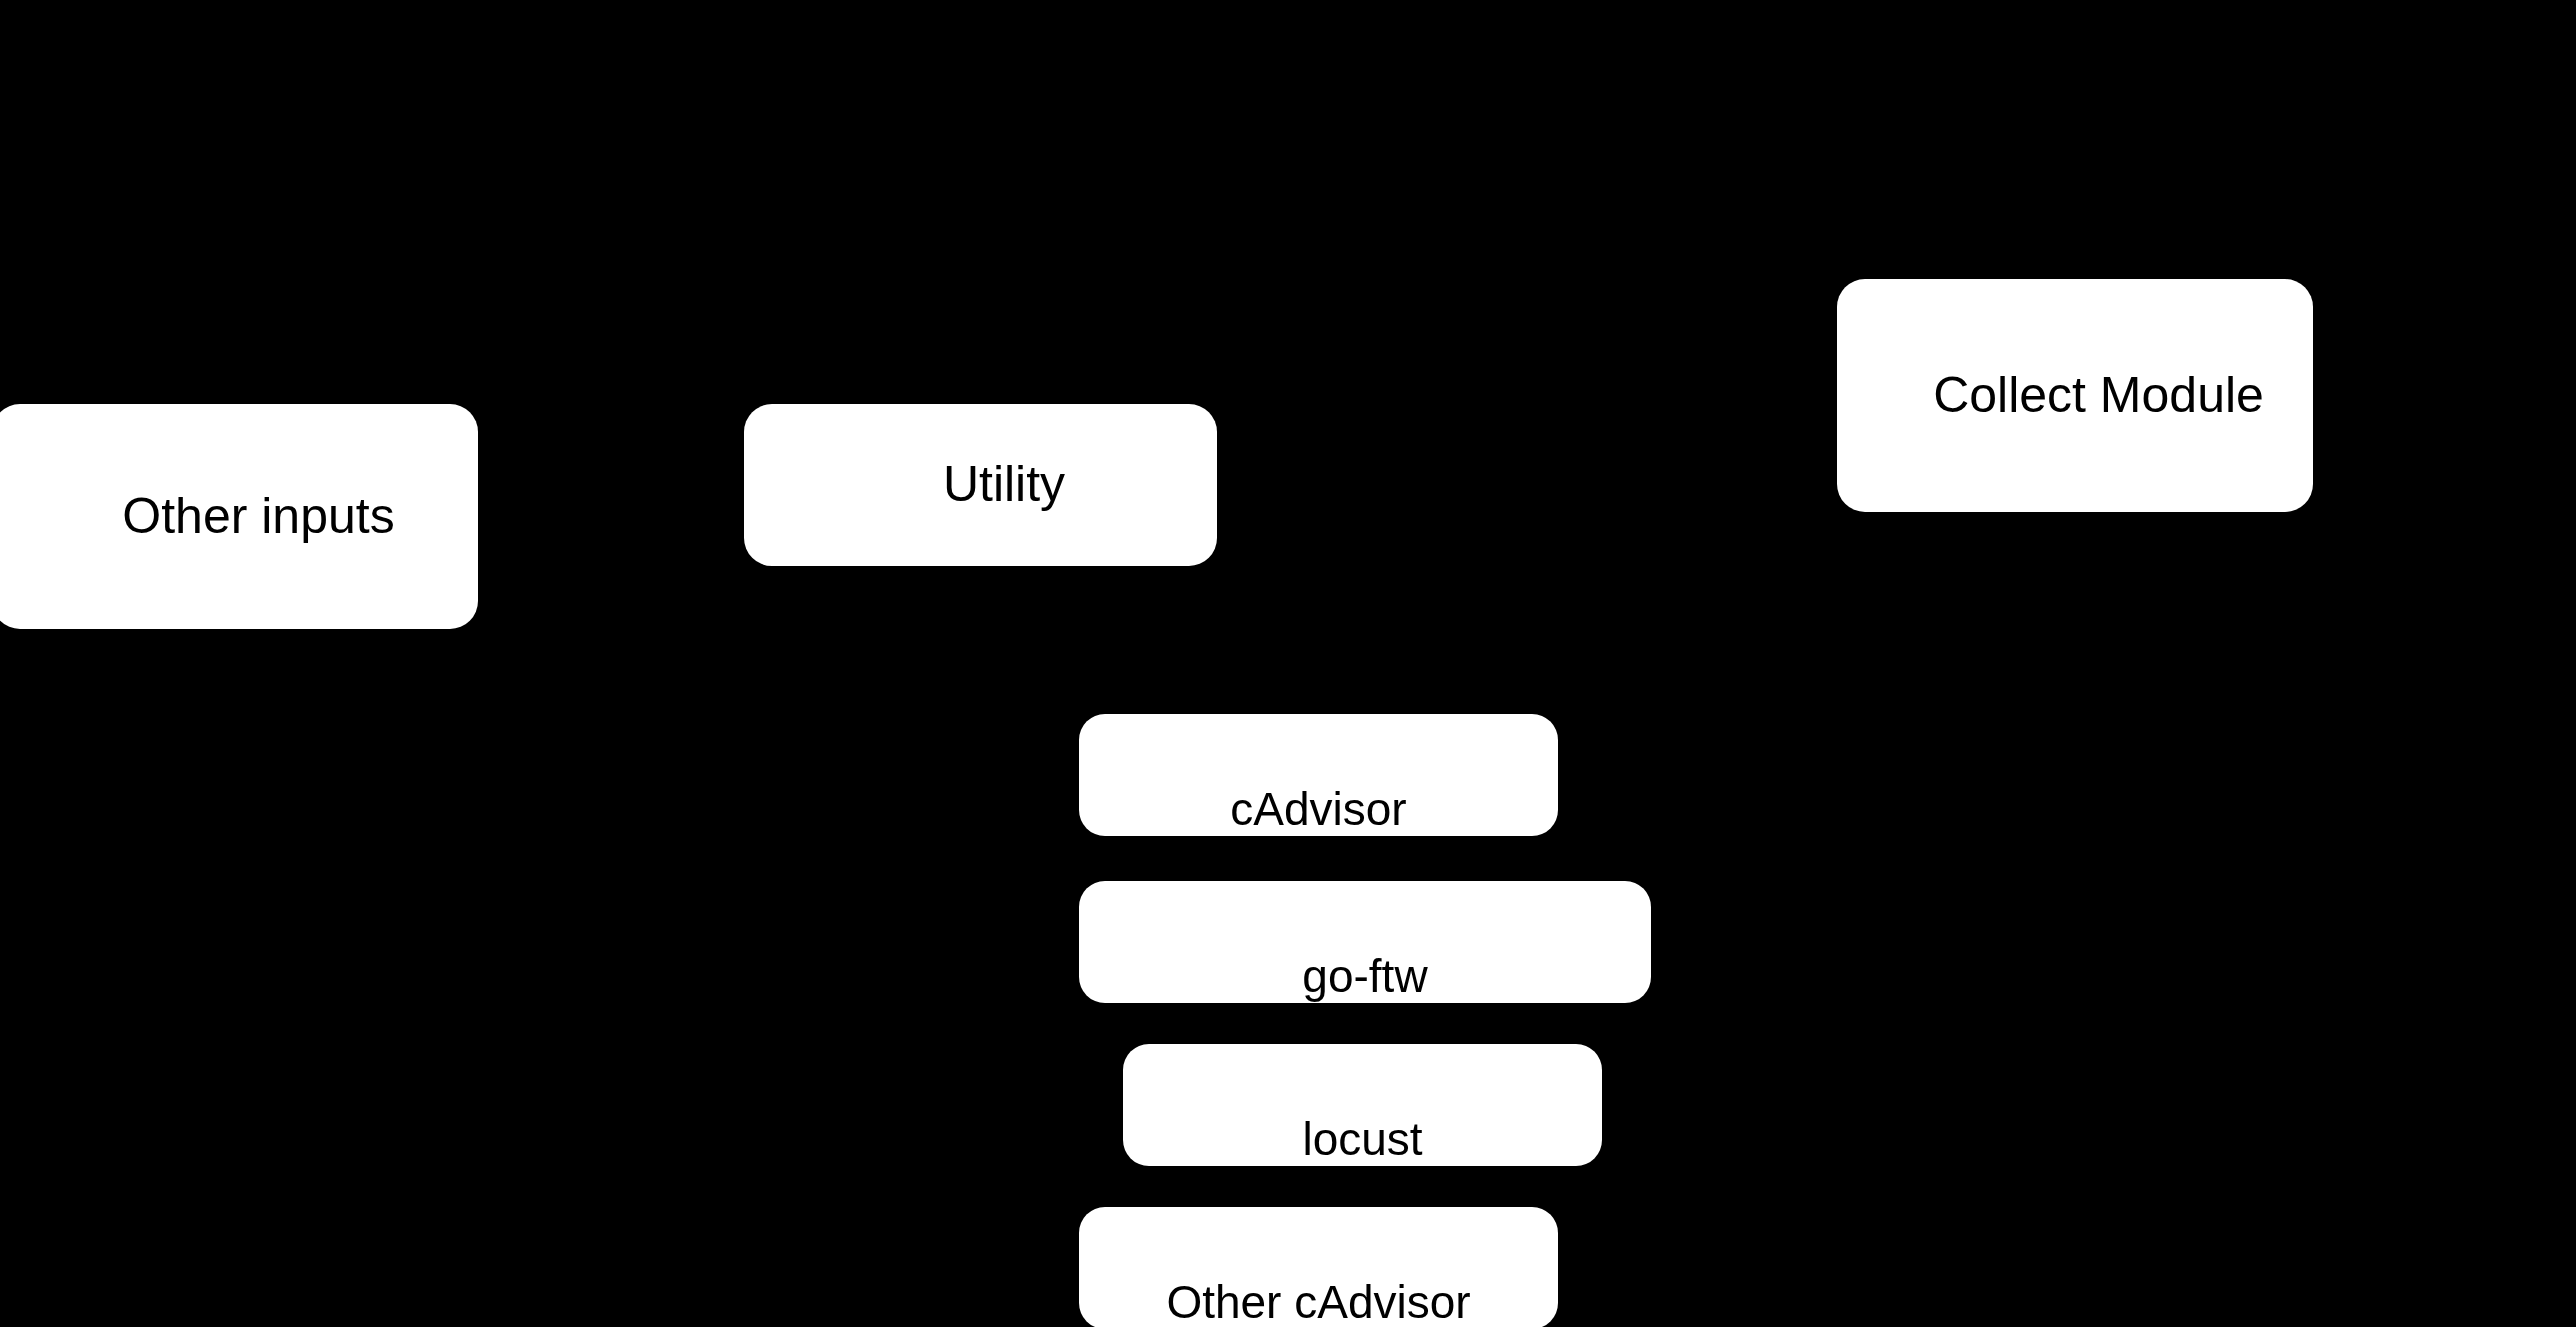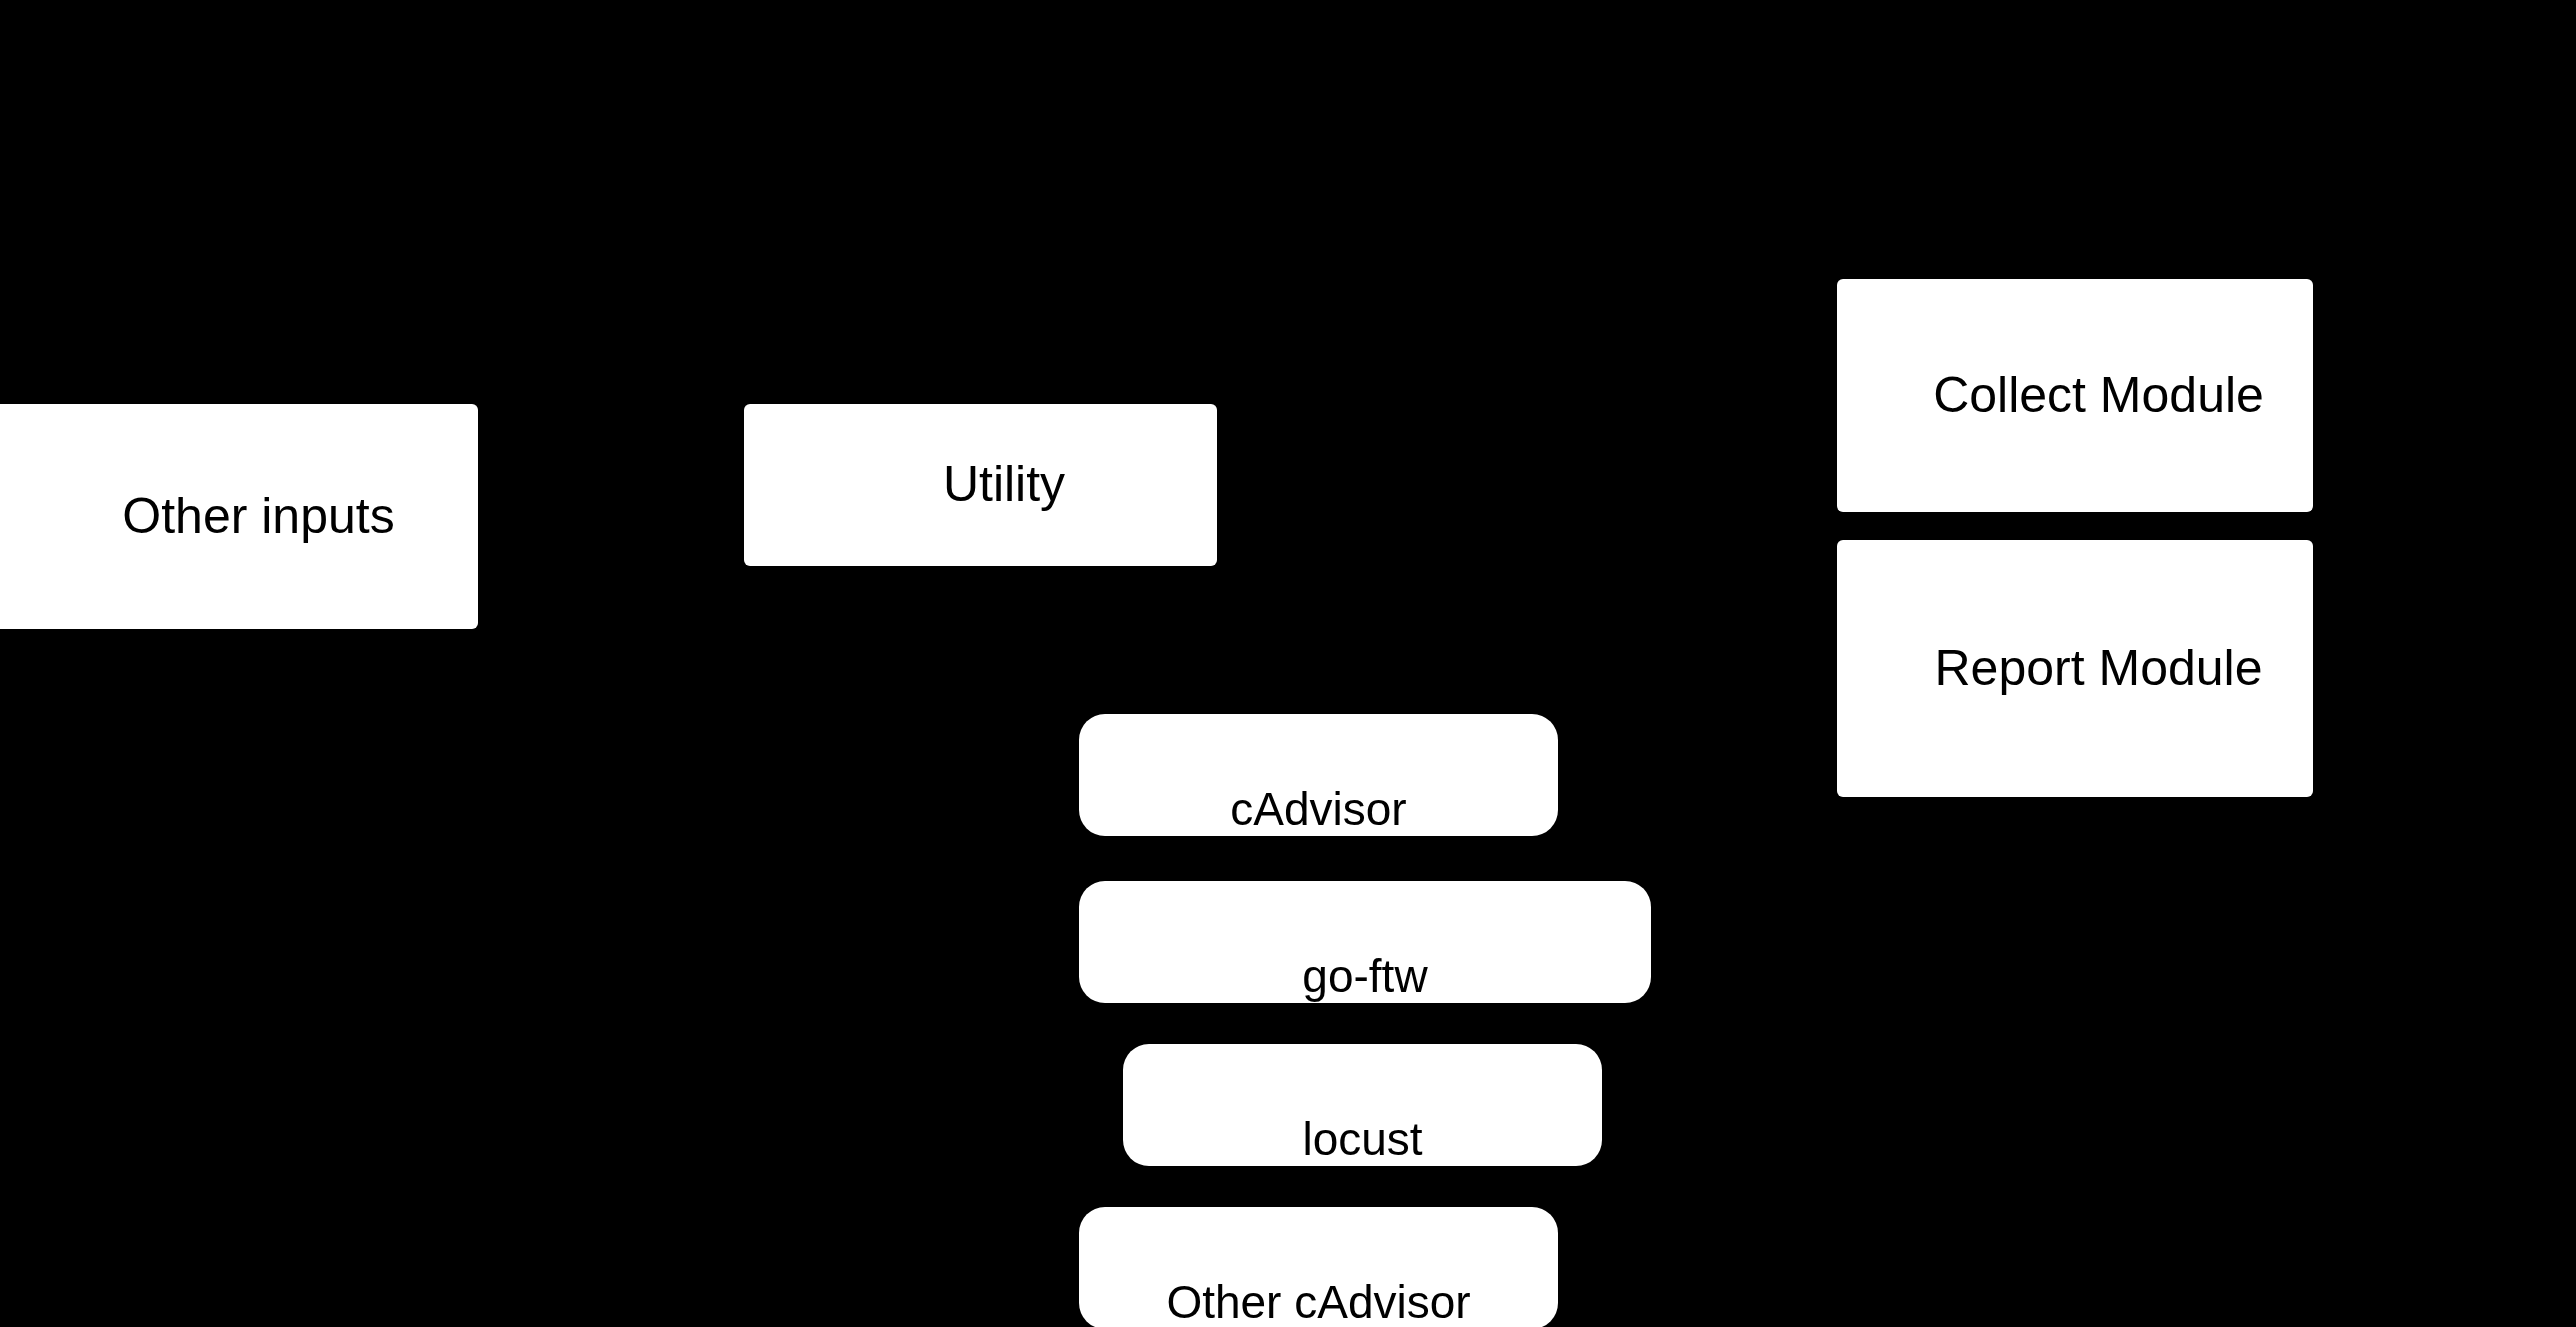--- a/index.html
+++ b/index.html
@@ -31,21 +31,21 @@
     justify-content: center;
     color: #000000;
     text-align: center;
     line-height: 1.15;
     -webkit-font-smoothing: antialiased;
   }
 
   
   .node--primary {
     font-size: 50px;
-    border-radius: 6px;
+    border-radius: 28px;
     padding-left: 47px;
   }
 
   
   .node--secondary {
     font-size: 46px;
     border-radius: 26px;
     align-items: flex-end;
   }
 
@@ -116,23 +116,20 @@
   </div>
 
   <div class="node node--primary" id="node-utility">
     <span class="node-label">Utility</span>
   </div>
 
   <div class="node node--primary" id="node-collect-module">
     <span class="node-label">Collect Module</span>
   </div>
 
-  <div class="node node--primary" id="node-report-module">
-    <span class="node-label">Report Module</span>
-  </div>
 
   <div class="node node--secondary" id="node-cadvisor">
     <span class="node-label">cAdvisor</span>
   </div>
 
   <div class="node node--secondary" id="node-go-ftw">
     <span class="node-label">go-ftw</span>
   </div>
 
   <div class="node node--secondary" id="node-locust">

